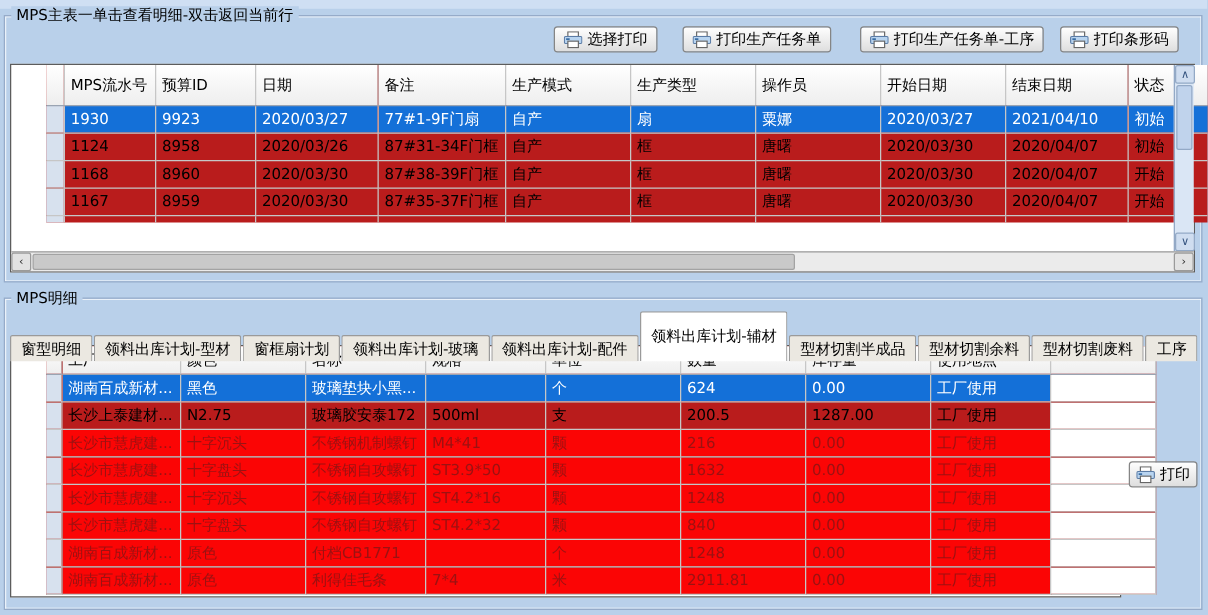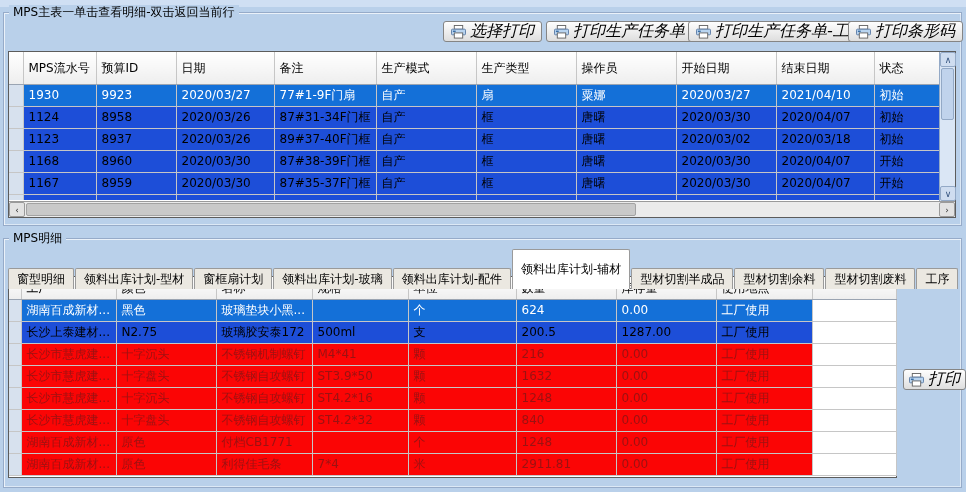--- a/index.html
+++ b/index.html
@@ -23,27 +23,27 @@
   .gb-title {
     position:absolute; background: var(--page_bg, #b9d0ea);
     padding:0 4px; line-height:15px; white-space:nowrap; z-index:3;
   }
 
   
   .btn {
     position:absolute; height:21px; display:flex; align-items:center; gap:4px;
     padding:0 7px; background:linear-gradient(#fefefe,#dedede);
     border:1px solid #858585; border-radius:3px; cursor:default;
-    font-size:16px; white-space:nowrap; z-index:4;font-style:italic;
+    font-size:12px; white-space:nowrap; z-index:4;
   }
   .btn .picon { display:inline-flex; flex:0 0 auto; }
 
   
   .gridbox { position:absolute; background:#fff; border:1px solid #5c5c5c; z-index:2; }
-  table.grid { border-collapse:collapse; table-layout:fixed; background:#1d4ed8; }
+  table.grid { border-collapse:collapse; table-layout:fixed; background:#b91c1c;margin-left:28px; }
   table.grid th, table.grid td {
     border-right:1px solid #c6c6c6; border-bottom:1px solid #c6c6c6;
     font-weight:normal; text-align:left; padding:0 5px;
     white-space:nowrap; overflow:hidden; font-size:12px;
   }
   table.grid thead th {
     background:linear-gradient(#ffffff,#eeeeee);
     border-bottom:1px solid #9aa4b2;
     vertical-align:middle; line-height:14px; word-break:break-all; white-space:normal;
   }
@@ -181,33 +181,20 @@
           <td class="cell">87#31-34F门框</td>
           <td class="cell">自产</td>
           <td class="cell">框</td>
           <td class="cell">唐曙</td>
           <td class="cell">2020/03/30</td>
           <td class="cell">2020/04/07</td>
           <td class="cell">初始</td>
         </tr>
         <tr class="r-normal">
           <td class="gutter"></td>
-          <td class="cell">1123</td>
-          <td class="cell">8937</td>
-          <td class="cell">2020/03/26</td>
-          <td class="cell">89#37-40F门框</td>
-          <td class="cell">自产</td>
-          <td class="cell">框</td>
-          <td class="cell">唐曙</td>
-          <td class="cell">2020/03/02</td>
-          <td class="cell">2020/03/18</td>
-          <td class="cell">初始</td>
-        </tr>
-        <tr class="r-normal">
-          <td class="gutter"></td>
           <td class="cell">1168</td>
           <td class="cell">8960</td>
           <td class="cell">2020/03/30</td>
           <td class="cell">87#38-39F门框</td>
           <td class="cell">自产</td>
           <td class="cell">框</td>
           <td class="cell">唐曙</td>
           <td class="cell">2020/03/30</td>
           <td class="cell">2020/04/07</td>
           <td class="cell">开始</td>

